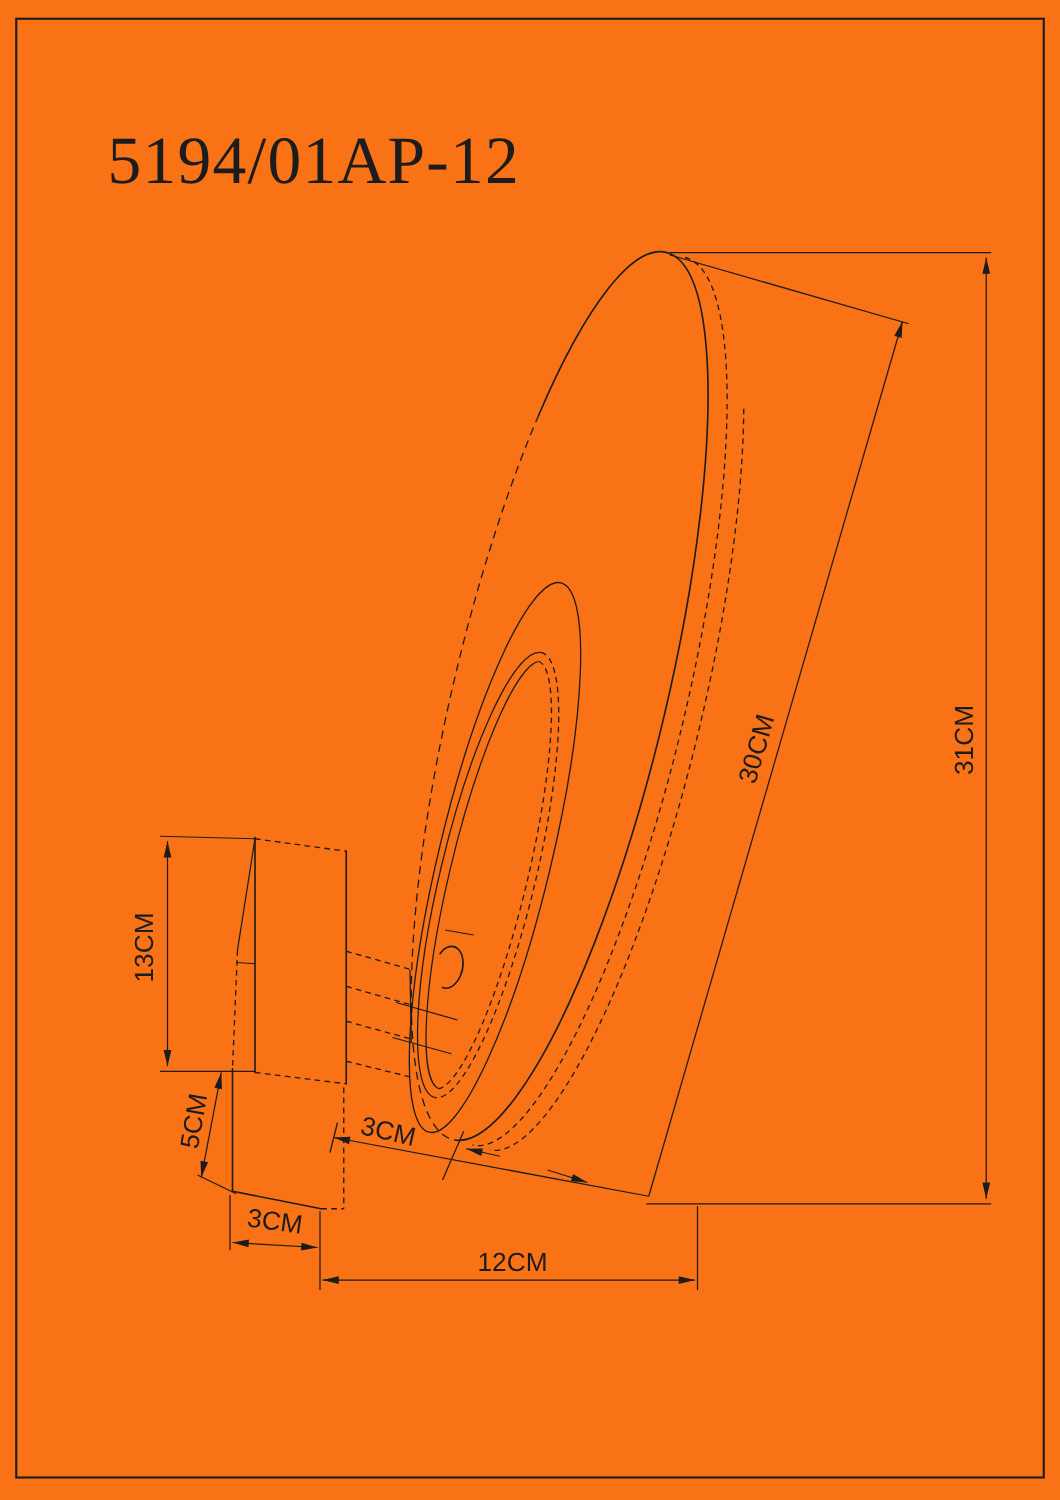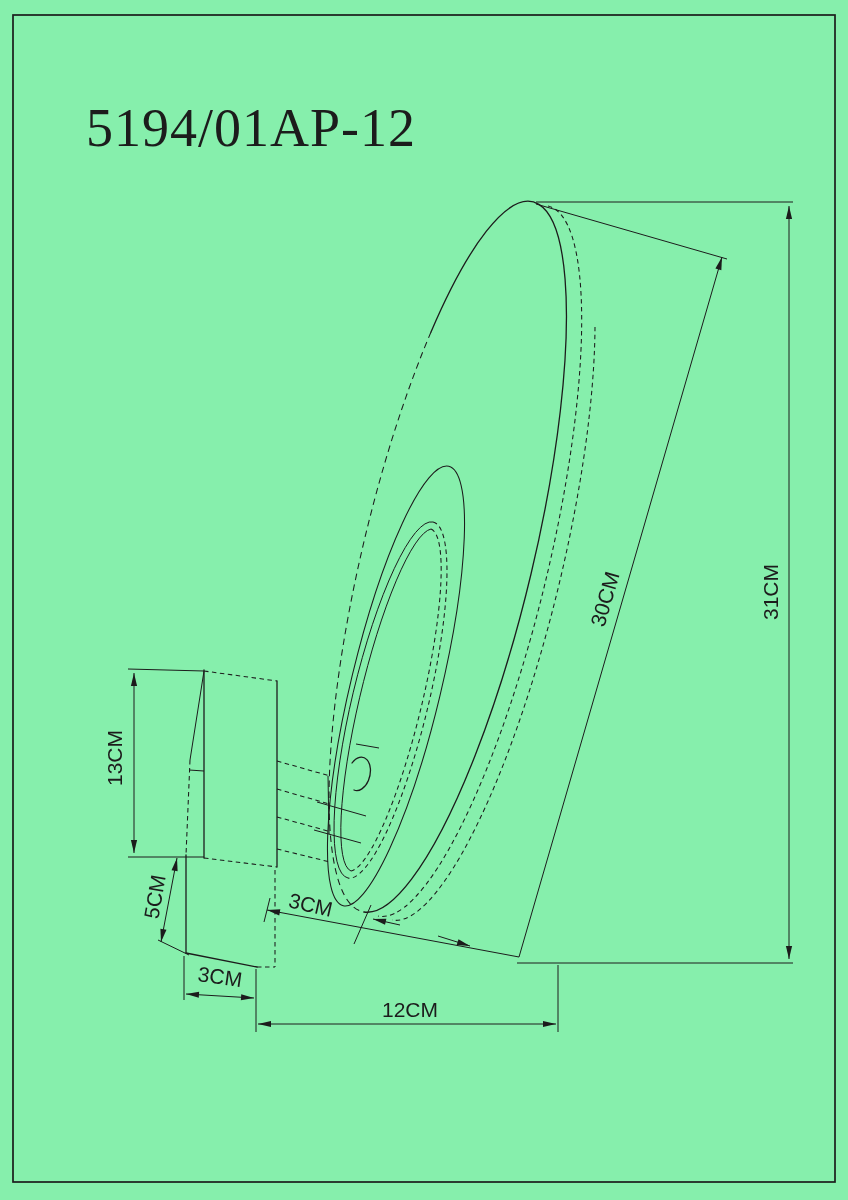--- a/index.html
+++ b/index.html
@@ -4,21 +4,21 @@
 <style>
   html, body {
     margin: 0;
     padding: 0;
     background: #ffffff;
   }
   .page {
     position: relative;
     width: 848px;
     height: 1200px;
-    background: #86efac;
+    background: #f97316;
     overflow: hidden;
   }
   svg.drawing {
     display: block;
     width: 848px;
     height: 1200px;
   }
   .product-code-text {
     font-family: "Liberation Serif", "DejaVu Serif", serif;
     font-size: 54px;

